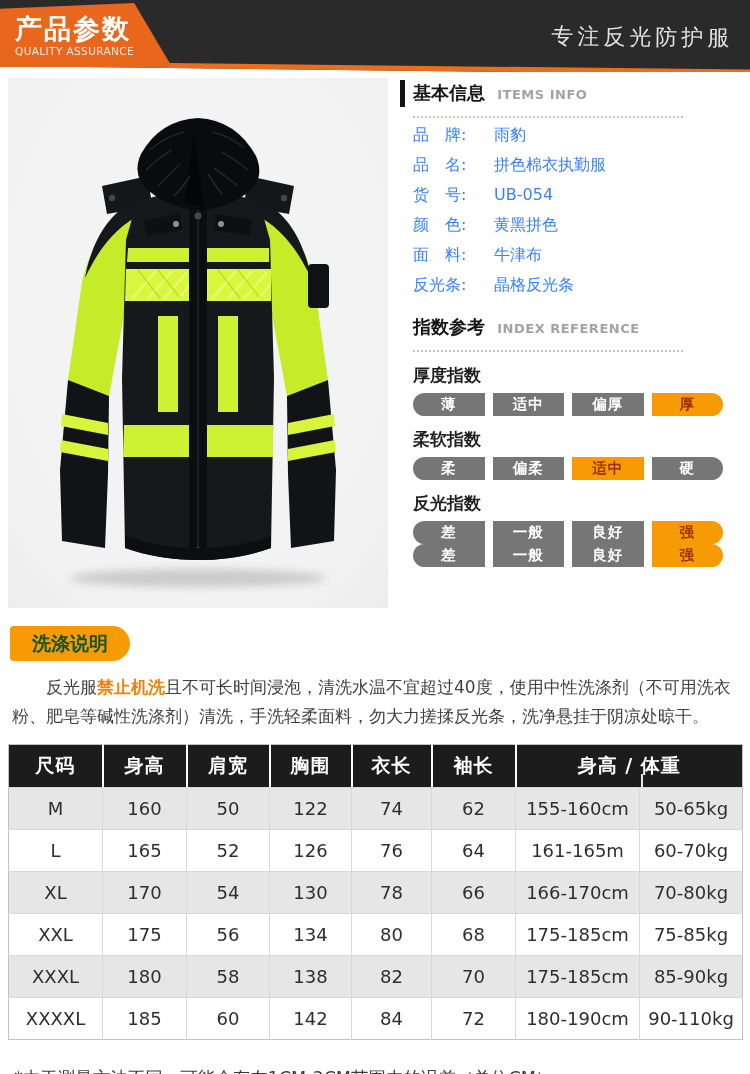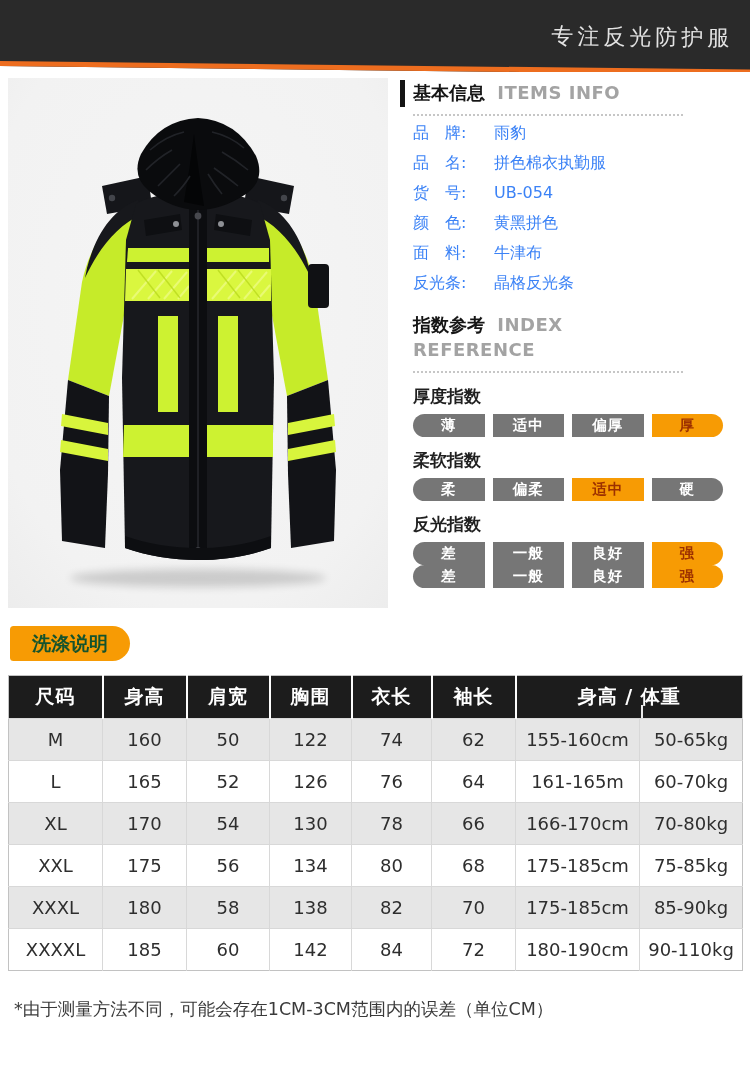--- a/index.html
+++ b/index.html
@@ -16,21 +16,21 @@
   .badge-title{margin:11px 0 0 15px;font-size:27px;font-weight:bold;color:#fff;letter-spacing:2px;line-height:1.1;}
   .badge-sub{margin:1px 0 0 15px;font-size:10.5px;color:rgba(255,255,255,0.85);letter-spacing:0.4px;}
 
   
   .top{display:flex;margin:6px 0 0 8px;height:530px;}
   .photo-box{width:380px;height:530px;flex:none;}
   .info-col{margin-left:12px;padding-left:13px;width:330px;box-sizing:content-box;}
 
   .section-title{position:relative;margin:2px 0 0;padding-bottom:9px;width:270px;
     border-bottom:2px dotted #c6c6c6;font-size:18px;font-weight:bold;color:#151515;line-height:25px;}
-  .section-title .en{font-size:18px;color:#a3a3a3;margin-left:6px;letter-spacing:0.5px;font-weight:bold;}
+  .section-title .en{font-size:13px;color:#a3a3a3;margin-left:6px;letter-spacing:0.5px;font-weight:bold;}
   .accent-bar{position:absolute;left:-13px;top:0;width:5px;height:27px;background:#141414;}
 
   .info-list{list-style:none;margin:2px 0 0;padding:0;font-size:16px;color:#3b82f6;}
   .info-list li{height:30px;line-height:30px;}
   .info-list .lbl{display:inline-block;min-width:66px;}
   .info-list .val{margin-left:10px;}
 
   .index-section{margin-top:14px;}
   .index-group h4{margin:12px 0 7px;font-size:17px;font-weight:bold;color:#1f1f1f;line-height:22px;}
   .pill-row{display:flex;width:310px;gap:8px;}
@@ -62,20 +62,24 @@
   .note{margin:26px 0 0 14px;font-size:17.5px;color:#3a3a3a;}
 </style>
 </head>
 <body>
 
 <div class="page">
 
   <div class="header-wrap">
     <div class="header-bar">
       <span class="header-tagline">专注反光防护服</span>
+    </div>
+    <div class="badge">
+      <div class="badge-title">产品参数</div>
+      <div class="badge-sub">QUALITY ASSURANCE</div>
     </div>
   </div>
 
   <div class="top">
     <div class="photo-box">
       <svg viewBox="0 0 380 530" width="380" height="530">
         <defs>
           <radialGradient id="bg" cx="50%" cy="42%" r="78%">
             <stop offset="0%" stop-color="#f5f5f5"></stop>
               <stop offset="75%" stop-color="#f2f2f2"></stop>
@@ -247,20 +251,23 @@
               <span class="pill active">强</span>
             </div>
         </div>
       </section>
 
     </div>
   </div>
 
   <section class="wash">
     <div class="wash-tag">洗涤说明</div>
+    <p>
+      <span>反光服</span><span class="hl">禁止机洗</span><span>且不可长时间浸泡，清洗水温不宜超过40度，使用中性洗涤剂（不可用洗衣粉、肥皂等碱性洗涤剂）清洗，手洗轻柔面料，勿大力搓揉反光条，洗净悬挂于阴凉处晾干。</span>
+    </p>
   </section>
 
   <table class="size-table">
     <colgroup>
       <col style="width:94px">
         <col style="width:84px">
         <col style="width:83px">
         <col style="width:82px">
       <col style="width:80px">
         <col style="width:84px">

